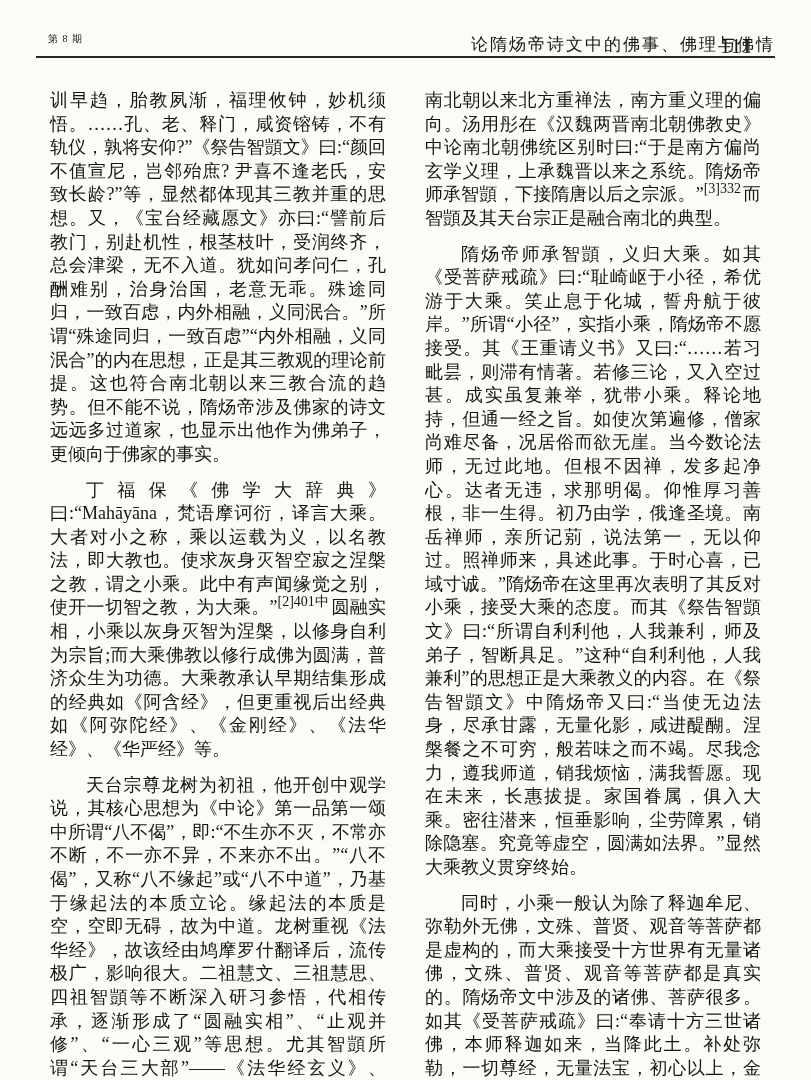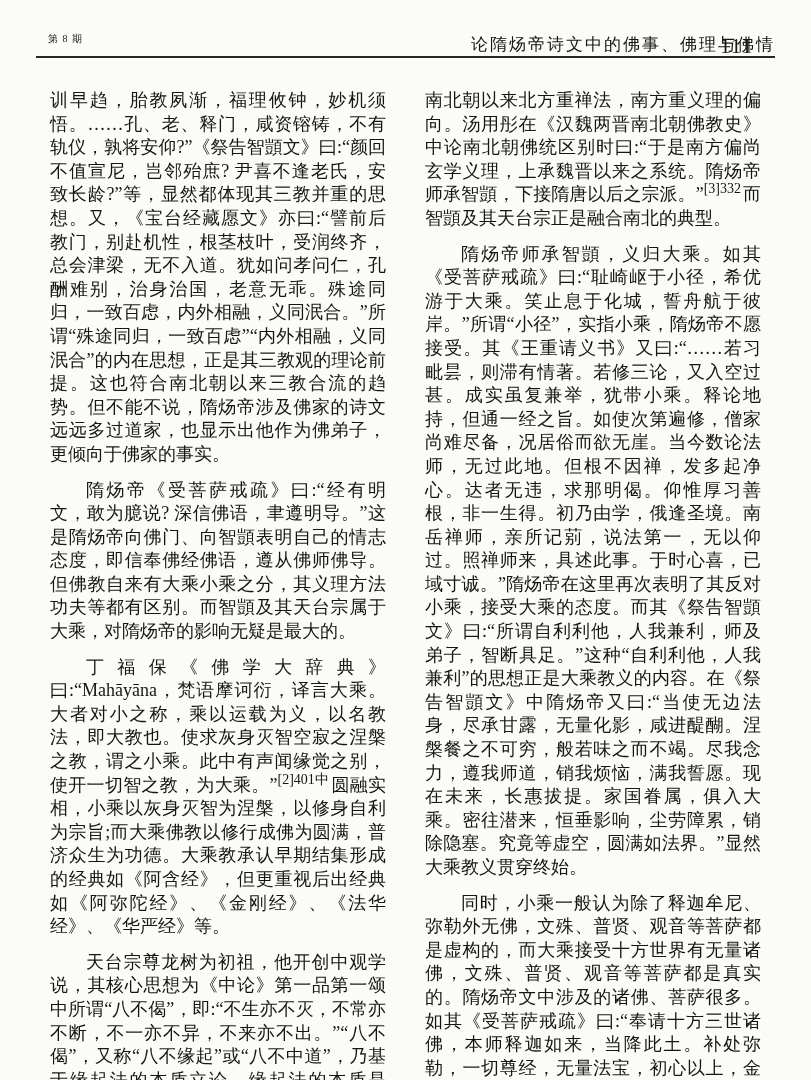--- a/index.html
+++ b/index.html
@@ -97,21 +97,20 @@
 <div class="page">
   <div class="header">
     <span class="issue">第 8 期</span>
     <span class="running-title">论隋炀帝诗文中的佛事、佛理与佛情</span>
     <span class="pagenum">111</span>
   </div>
   <div class="header-rule"></div>
   <div class="content">
     <div class="column" id="left-column">
         <p class=""><span>训早趋，胎教夙渐，福理攸钟，妙机须悟。……孔、老、释门，咸资镕铸，不有轨仪，孰将安仰?”《祭告智顗文》曰:“颜回不值宣尼，岂邻殆庶? 尹喜不逢老氏，安致长龄?”等，显然都体现其三教并重的思想。又，《宝台经藏愿文》亦曰:“譬前后教门，别赴机性，根茎枝叶，受润终齐，总会津梁，无不入道。犹如问孝问仁，孔酬难别，治身治国，老意无乖。殊途同归，一致百虑，内外相融，义同泯合。”所谓“殊途同归，一致百虑”“内外相融，义同泯合”的内在思想，正是其三教观的理论前提。这也符合南北朝以来三教合流的趋势。但不能不说，隋炀帝涉及佛家的诗文远远多过道家，也显示出他作为佛弟子，更倾向于佛家的事实。</span></p>
-        <p class="indent"><span>隋炀帝《受菩萨戒疏》曰:“经有明文，敢为臆说? 深信佛语，聿遵明导。”这是隋炀帝向佛门、向智顗表明自己的情志态度，即信奉佛经佛语，遵从佛师佛导。但佛教自来有大乘小乘之分，其义理方法功夫等都有区别。而智顗及其天台宗属于大乘，对隋炀帝的影响无疑是最大的。</span></p>
         <p class="indent"><span>丁福保《佛学大辞典》曰:“Mahāyāna，梵语摩诃衍，译言大乘。大者对小之称，乘以运载为义，以名教法，即大教也。使求灰身灭智空寂之涅槃之教，谓之小乘。此中有声闻缘觉之别，使开一切智之教，为大乘。”</span><sup class="cite">[2]401中</sup><span>圆融实相，小乘以灰身灭智为涅槃，以修身自利为宗旨;而大乘佛教以修行成佛为圆满，普济众生为功德。大乘教承认早期结集形成的经典如《阿含经》，但更重视后出经典如《阿弥陀经》、《金刚经》、《法华经》、《华严经》等。</span></p>
         <p class="indent"><span>天台宗尊龙树为初祖，他开创中观学说，其核心思想为《中论》第一品第一颂中所谓“八不偈”，即:“不生亦不灭，不常亦不断，不一亦不异，不来亦不出。”“八不偈”，又称“八不缘起”或“八不中道”，乃基于缘起法的本质立论。缘起法的本质是空，空即无碍，故为中道。龙树重视《法华经》，故该经由鸠摩罗什翻译后，流传极广，影响很大。二祖慧文、三祖慧思、四祖智顗等不断深入研习参悟，代相传承，逐渐形成了“圆融实相”、“止观并修”、“一心三观”等思想。尤其智顗所谓“天台三大部”——《法华经玄义》、《法华经文句》、《摩诃止观》的出现，标志着天台宗理论体系的基本建立，打破了</span></p>
       </div>
     <div class="column" id="right-column">
         <p class=""><span>南北朝以来北方重禅法，南方重义理的偏向。汤用彤在《汉魏两晋南北朝佛教史》中论南北朝佛统区别时曰:“于是南方偏尚玄学义理，上承魏晋以来之系统。隋炀帝师承智顗，下接隋唐以后之宗派。”</span><sup class="cite">[3]332</sup><span>而智顗及其天台宗正是融合南北的典型。</span></p>
         <p class="indent"><span>隋炀帝师承智顗，义归大乘。如其《受菩萨戒疏》曰:“耻崎岖于小径，希优游于大乘。笑止息于化城，誓舟航于彼岸。”所谓“小径”，实指小乘，隋炀帝不愿接受。其《王重请义书》又曰:“……若习毗昙，则滞有情著。若修三论，又入空过甚。成实虽复兼举，犹带小乘。释论地持，但通一经之旨。如使次第遍修，僧家尚难尽备，况居俗而欲无崖。当今数论法师，无过此地。但根不因禅，发多起净心。达者无违，求那明偈。仰惟厚习善根，非一生得。初乃由学，俄逢圣境。南岳禅师，亲所记莂，说法第一，无以仰过。照禅师来，具述此事。于时心喜，已域寸诚。”隋炀帝在这里再次表明了其反对小乘，接受大乘的态度。而其《祭告智顗文》曰:“所谓自利利他，人我兼利，师及弟子，智断具足。”这种“自利利他，人我兼利”的思想正是大乘教义的内容。在《祭告智顗文》中隋炀帝又曰:“当使无边法身，尽承甘露，无量化影，咸进醍醐。涅槃餐之不可穷，般若味之而不竭。尽我念力，遵我师道，销我烦恼，满我誓愿。现在未来，长惠拔提。家国眷属，俱入大乘。密往潜来，恒垂影响，尘劳障累，销除隐塞。究竟等虚空，圆满如法界。”显然大乘教义贯穿终始。</span></p>
         <p class="indent"><span>同时，小乘一般认为除了释迦牟尼、弥勒外无佛，文殊、普贤、观音等菩萨都是虚构的，而大乘接受十方世界有无量诸佛，文殊、普贤、观音等菩萨都是真实的。隋炀帝文中涉及的诸佛、菩萨很多。如其《受菩萨戒疏》曰:“奉请十方三世诸佛，本师释迦如来，当降此土。补处弥勒，一切尊经，无量法宝，初心以上，金刚以降，诸尊大权，摩诃萨埵，辟支缘觉，独脱明悟。二十七贤圣，他心道眼，乃至三有最顶，十八梵王，六欲天子，帝释天王，四天大王，天仙龙神，飞腾隐显，任持世界，作大利益，守塔卫法，防身护命护净戒。无量善神，咸愿一念之顷，承佛神力，俱会道场，证明弟子誓愿，摄受弟子功德。”即是明证。</span></p>
       </div>
   </div>
 </div>

